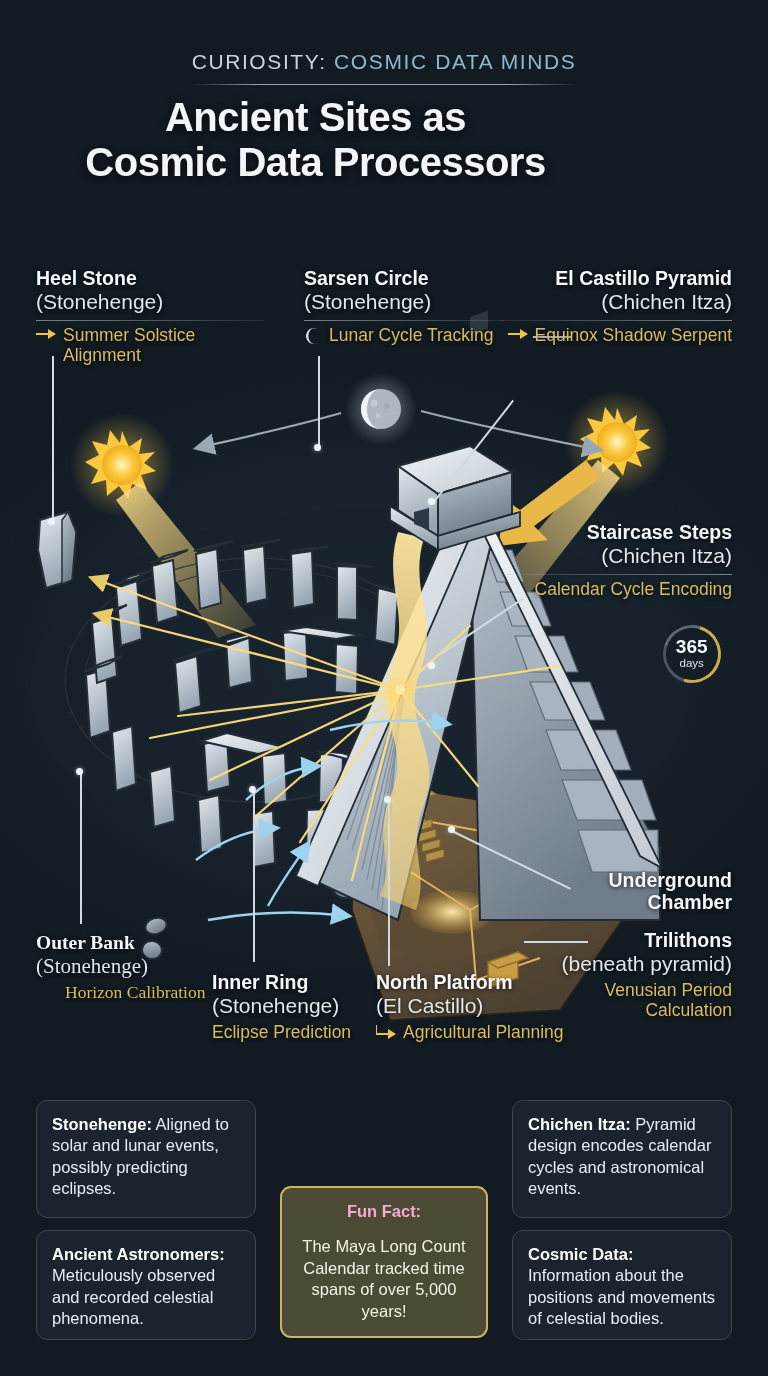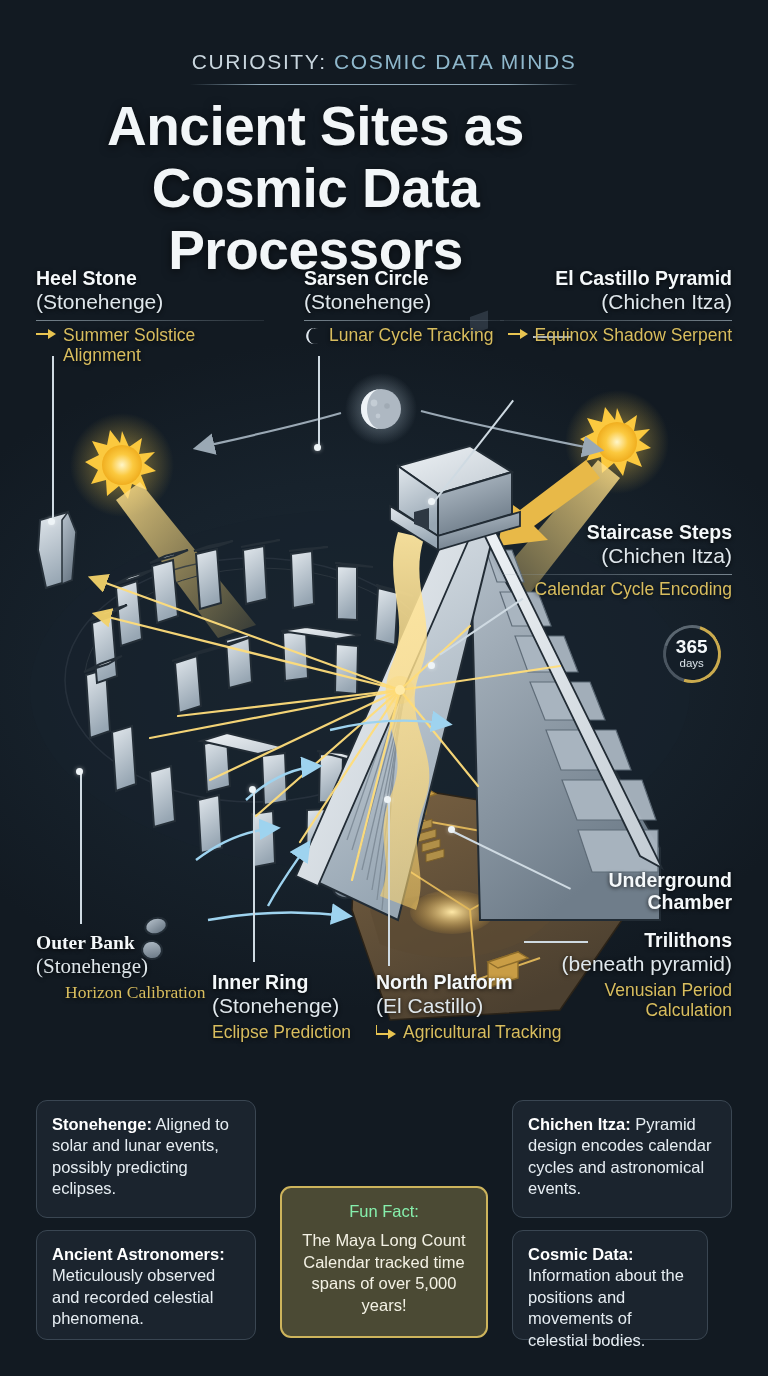--- a/index.html
+++ b/index.html
@@ -27,21 +27,21 @@
   }
   .eyebrow .hl { color: #8fb8cc; }
   .eyebrow-rule {
     position: absolute; top: 84px; left: 50%; transform: translateX(-50%);
     width: 388px; height: 1px;
     background: linear-gradient(90deg, rgba(140,170,190,0), #8fa8b8 18%, #8fa8b8 82%, rgba(140,170,190,0));
   }
   .title {
     position: absolute; top: 95px; left: 0; width: 631px;
     text-align: center;
-    font-size: 55px; line-height: 1.13; font-weight: bold;
+    font-size: 40px; line-height: 1.13; font-weight: bold;
     color: #f2f6f8;
     letter-spacing: -0.5px;
     text-shadow: 0 2px 10px rgba(0,0,0,.6);
   }
 
   
   .callout { position: absolute; }
   .callout .cname {
     font-size: 19.5px; font-weight: bold; color: #f4f8fa;
     line-height: 1.12; white-space: nowrap;
@@ -98,21 +98,21 @@
     position: absolute; border-radius: 11px;
     background: #1b242e; border: 1px solid #3a4652;
     padding: 13px 15px;
     font-size: 16.5px; line-height: 1.30; color: #e6edf2;
   }
   .card b { color: #ffffff; }
   .card.fun {
     background: #4b4a34; border: 2px solid #cdb45c;
     text-align: center; color: #f3f1e4;
   }
-  .card.fun .fun-t { color: #86efac; font-weight: normal; display: block; margin-bottom: 8px; }
+  .card.fun .fun-t { color: #f9a8d4; font-weight: bold; display: block; margin-bottom: 14px; }
 
   
   #art { position: absolute; left: 0; top: 220px; width: 768px; height: 910px; }
 </style>
 </head>
 <body>
 
 <div id="page">
 
   <div class="eyebrow">
@@ -484,21 +484,21 @@
 
   <div class="callout" style="left:376px; top:972px; width:200px;">
     <div class="cname">North Platform</div>
     <div class="csite">(El Castillo)</div>
     <div class="cfunc-row" style="margin-top:3px;">
       <span class="ico">
         <svg width="20" height="16" viewBox="0 0 20 16">
             <path d="M1,1 L1,9 L12,9 L12,5 L20,10 L12,15 L12,11 L-1,11 L-1,1 Z" fill="#e8c451"></path>
           </svg>
       </span>
-      <span class="cfunc">Agricultural Tracking</span>
+      <span class="cfunc">Agricultural Planning</span>
     </div>
   </div>
 
   <div class="callout ralign" style="left:560px; top:870px; width:172px;">
     <div class="cname" style="white-space:normal;">Underground Chamber</div>
   </div>
 
   <div class="callout ralign" style="left:520px; top:930px; width:212px;">
     <div class="cname">Trilithons</div>
     <div class="csite">(beneath pyramid)</div>
@@ -510,21 +510,21 @@
   </div>
 
   <div class="card" style="left:36px; top:1230px; width:220px; height:110px;">
     <b>Ancient Astronomers:</b><span> Meticulously observed and recorded celestial phenomena.</span>
   </div>
 
   <div class="card" style="left:512px; top:1100px; width:220px; height:118px;">
     <b>Chichen Itza:</b><span> Pyramid design encodes calendar cycles and astronomical events.</span>
   </div>
 
-  <div class="card" style="left:512px; top:1230px; width:196px; height:110px;">
+  <div class="card" style="left:512px; top:1230px; width:220px; height:110px;">
     <b>Cosmic Data:</b><span> Information about the positions and movements of celestial bodies.</span>
   </div>
 
   <div class="card fun" style="left:280px; top:1186px; width:208px; height:152px;">
     <span class="fun-t">Fun Fact:</span>
     <span>The Maya Long Count Calendar tracked time spans of over 5,000 years!</span>
   </div>
 
 </div>
 

